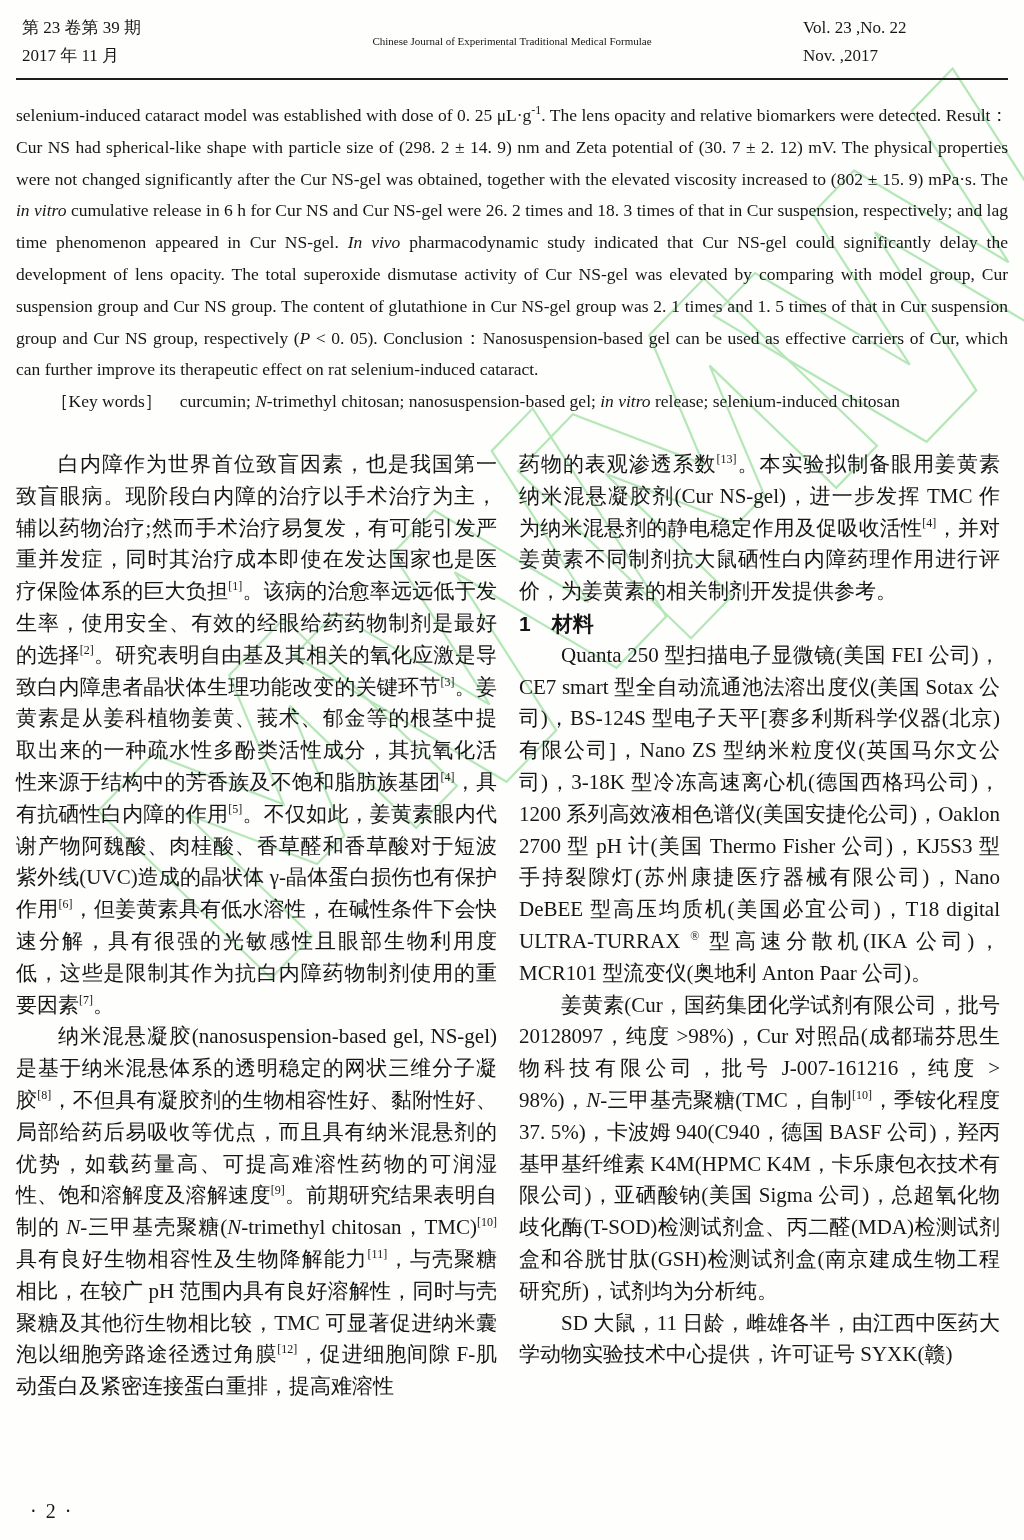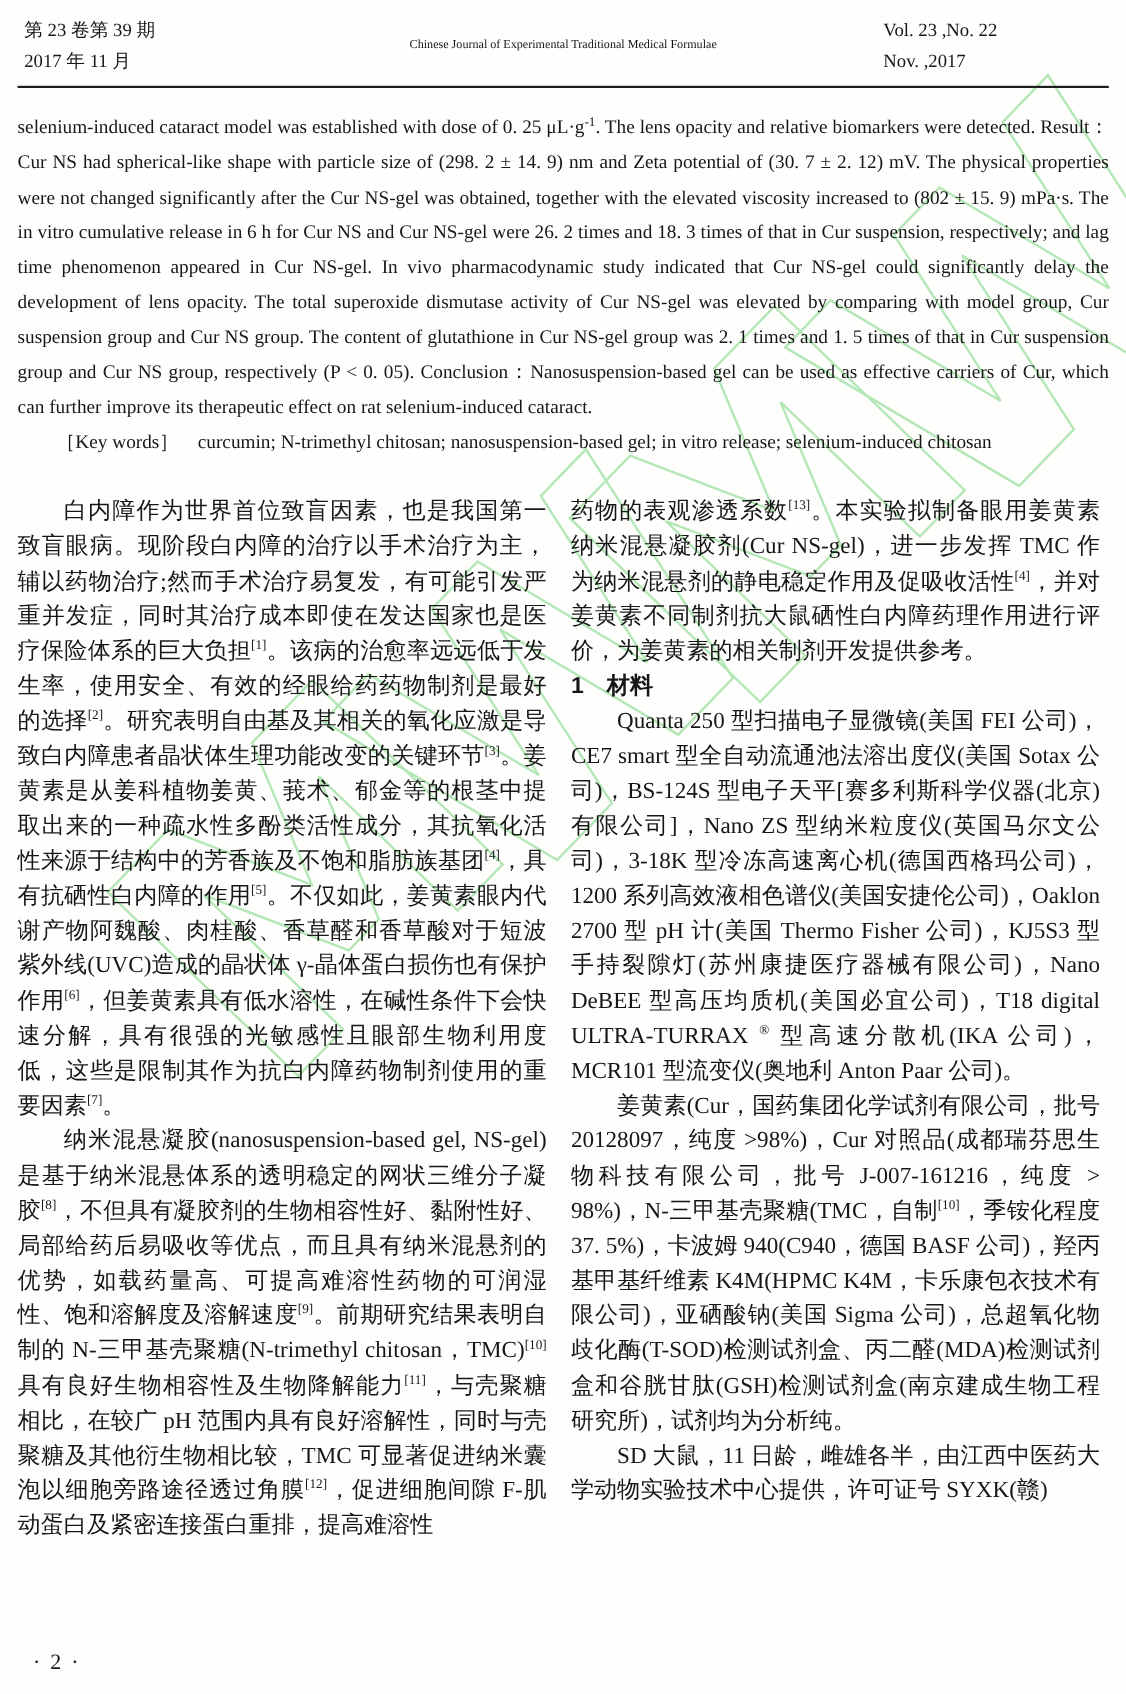--- a/index.html
+++ b/index.html
@@ -36,21 +36,21 @@
   .cols{display:flex;gap:22px;margin-top:31px;}
   .col{width:481px;font-size:21px;line-height:31.8px;text-align:justify;}
   .cjk{margin:0;}
   .indent{text-indent:2em;}
   .sec{
     margin:0;font-size:21px;line-height:31.8px;font-weight:bold;
     font-family:"Liberation Sans","DejaVu Sans",sans-serif;
   }
   sup{font-size:12px;line-height:0;vertical-align:super;letter-spacing:0;}
   .b{font-weight:normal;}
-  .i{}
+  .i{font-style:italic;}
 
   .footer{
     position:absolute;left:30px;top:1500px;z-index:1;
     font-size:20px;letter-spacing:2px;
   }
 </style>
 </head>
 <body>
 
 <svg class="wm" width="1024" height="1540" viewBox="0 0 1024 1540" aria-hidden="true">

